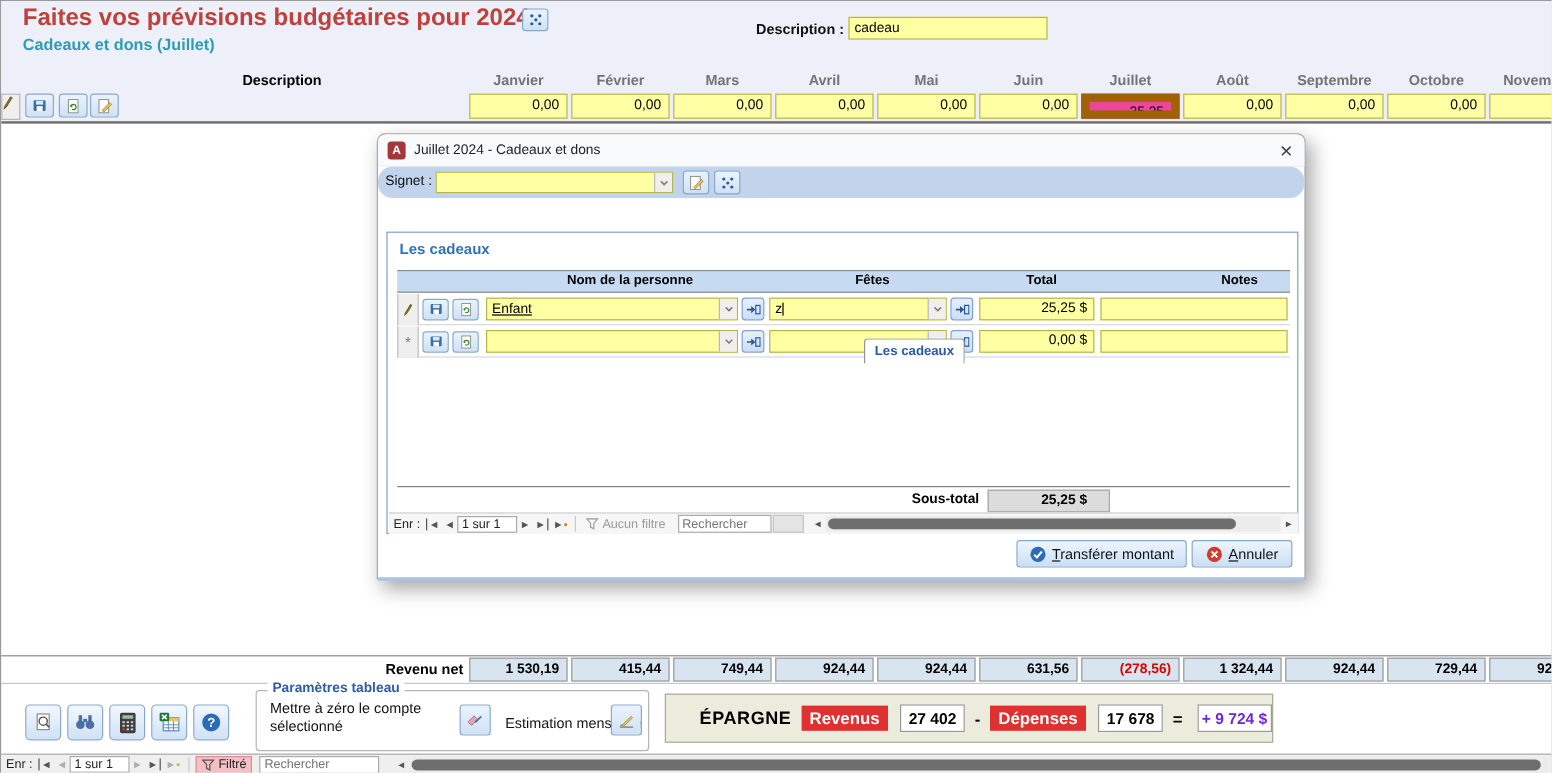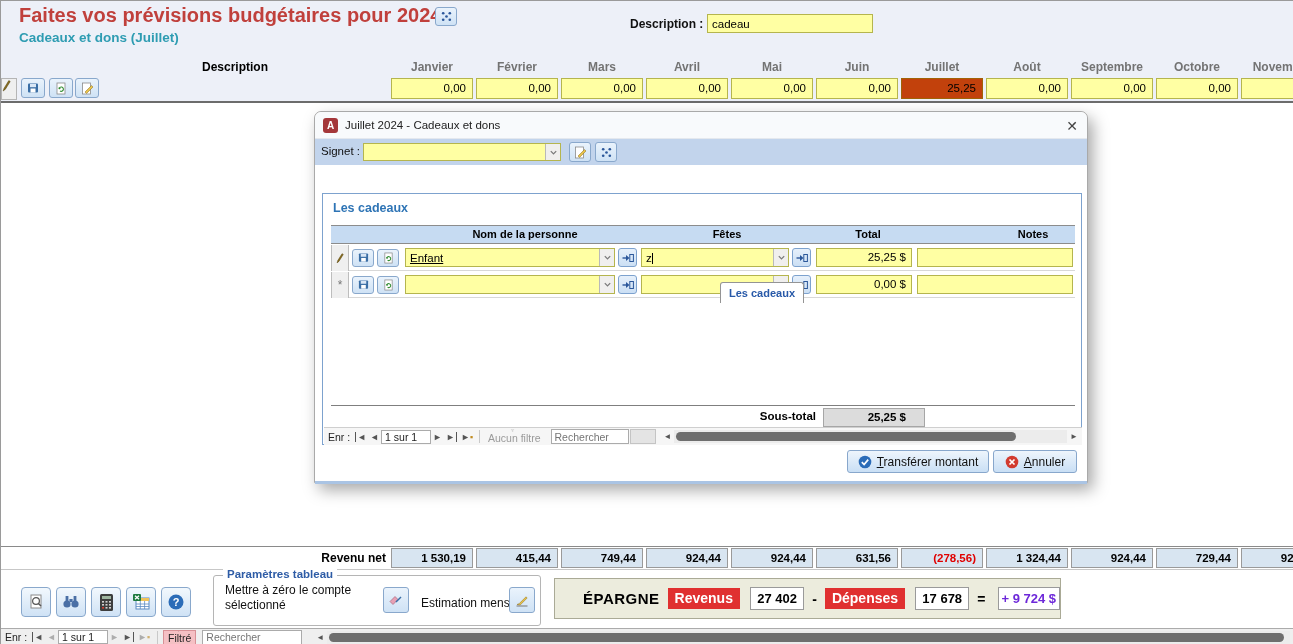--- a/index.html
+++ b/index.html
@@ -16,37 +16,37 @@
   #main-title { left:18px; top:3px; font-size:20px; font-weight:bold; color:#c0403c; }
   #title-btn { left:434px; top:6px; width:22px; height:19px; }
   #subtitle { left:18px; top:29px; font-size:13.5px; font-weight:bold; color:#2e9cb2; }
   #desc-label { left:629px; top:16px; font-size:12px; font-weight:bold; color:#111; }
   #desc-input { left:706px; top:13px; width:166px; height:19px; }
   .yellow-field { background:#ffffa3; border:1px solid #b5b54e; font-size:11.5px; padding:1px 4px; font-family:"Liberation Sans",sans-serif; }
   .col-head { top:59px; width:82px; text-align:center; font-size:12px; font-weight:bold; color:#737373; }
   #desc-col-head { left:78px; top:59px; width:312px; text-align:center; font-size:12px; font-weight:bold; }
   .money-cell { top:77px; width:82px; height:21px; background:#ffffa3; border:1px solid #b5b54e;
                 font-size:11.5px; text-align:right; padding:3px 6px 0 0; overflow:hidden; white-space:nowrap; }
-  .money-cell.selected { background:#c2410c; border:1px solid #a16207; }
+  .money-cell.selected { background:#ec4899; border:7px solid #a16207; }
   #row-selector { left:0; top:77px; width:16px; height:22px; background:#efefef; border:1px solid #b5b5b5; text-align:center; }
   .mini-btn { width:24px; height:20px; border:1px solid #89a8cc; border-radius:3px;
               background:linear-gradient(#eaf3fc,#cfe2f5); display:flex; align-items:center; justify-content:center; cursor:pointer; }
   #rowbtn1 { left:20px; top:77px; } #rowbtn2 { left:48px; top:77px; } #rowbtn3 { left:74px; top:77px; }
   #row-desc-field { left:102px; top:77px; width:288px; height:21px; background:#fff; border:1px solid #9aa5b1; font-size:11.5px; padding:3px 4px 0 4px; }
   #top-divider { left:0; top:100px; width:1293px; height:2px; background:#6c6c6c; }
 
   
   #dialog { left:313px; top:110px; width:774px; height:372px; background:#fff;
             border:1px solid #a9a9a9; border-radius:7px 7px 0 0;
             box-shadow:5px 7px 16px rgba(0,0,0,.35); }
   #dlg-titlebar { left:0; top:0; width:772px; height:27px; background:#f8fafc; border-radius:7px 7px 0 0; border-bottom:1px solid #e4e8ee; }
   #dlg-icon { left:8px; top:6px; width:15px; height:15px; background:#a4373a; border-radius:3px; color:#fff; font-size:10px; font-weight:bold; text-align:center; line-height:15px; }
   #dlg-title { left:30px; top:7px; font-size:11.5px; color:#222; }
   #dlg-close { left:748px; top:5px; width:18px; height:18px; font-size:14px; color:#444; text-align:center; line-height:18px; cursor:pointer; }
-  #dlg-signet-strip { left:0; top:27px; width:772px; height:26px; background:#c2d4ec; }
+  #dlg-signet-strip { left:0; top:27px; width:772px; height:26px; background:#c2d4ec;border-radius:12px; }
   #dlg-signet-label { left:6px; top:6px; font-size:11.5px; color:#111; }
   #signet-combo { left:48px; top:4px; width:198px; height:18px; display:flex; }
   .combo { background:#ffffa3; border:1px solid #b5b54e; display:flex; align-items:center; }
   .combo .txt { flex:1; font-size:11.5px; padding-left:4px; white-space:nowrap; overflow:hidden; }
   .dd-btn { width:15px; height:100%; background:#f0efee; border-left:1px solid #b9b9b9; display:flex; align-items:center; justify-content:center; cursor:pointer; }
   #signet-btn1 { left:254px; top:3px; width:22px; height:20px; }
   #signet-btn2 { left:280px; top:3px; width:22px; height:20px; }
 
   #dlg-tabs { left:8px; top:172px; height:19px; display:flex; align-items:flex-end; }
   .tab { height:19px; padding:0 8px; font-size:11px; font-weight:bold; color:#1a1a1a;
@@ -68,21 +68,21 @@
   .notes-field { flex:1; height:19px; margin-left:5px; margin-right:2px; }
   .caret { display:inline-block; width:1px; height:11px; background:#000; vertical-align:-2px; }
   #subtotal-row { left:8px; top:211px; width:744px; height:22px; border-top:1px solid #7f7f7f; }
   #subtotal-label { left:395px; top:4px; width:90px; text-align:right; font-size:11.5px; font-weight:bold; }
   #subtotal-box { left:492px; top:2px; width:102px; height:19px; background:#dcdcdc; border:1px solid #a6a6a6; text-align:right; padding:2px 18px 0 0; font-size:11.5px; font-weight:bold; }
   .navbar { background:#f6f6f6; border-top:1px solid #cfcfcf; display:flex; align-items:center; font-size:10.5px; color:#222; }
   #dlg-navbar { left:1px; top:233px; width:758px; height:18px; }
   .nav-glyph { font-size:9px; color:#555; margin:0 2px; }
   .nav-glyph.dim { color:#adadad; }
   .nav-box { width:50px; height:14px; background:#fff; border:1px solid #ababab; font-size:10.5px; padding:0 3px; line-height:13px; }
-  .filter-chip { display:flex; align-items:center; height:15px; padding:0 4px; font-size:10.5px;flex-direction:column; }
+  .filter-chip { display:flex; align-items:center; height:15px; padding:0 4px; font-size:10.5px; }
   .filter-chip.disabled { color:#9a9a9a; }
   .filter-chip.active { background:#f5c0c4; border:1px solid #d89096; color:#222; }
   .search-box { height:15px; border:1px solid #ababab; background:#fff; font-size:10.5px; padding:0 3px; font-family:"Liberation Sans",sans-serif; }
   .hscroll { position:relative; height:13px; background:#ececec; }
   .hthumb { position:absolute; top:2px; height:9px; background:#6e6e6e; border-radius:5px; }
   .scroll-arrow { font-size:8px; color:#555; }
   .dlg-btn { top:338px; height:23px; border:1px solid #88a7cc; border-radius:3px;
              background:linear-gradient(#eef5fc,#c9dff5); display:flex; align-items:center; justify-content:center;
              font-size:12px; color:#111; gap:5px; cursor:pointer; }
   .dlg-btn .lbl { display:inline-block; }

